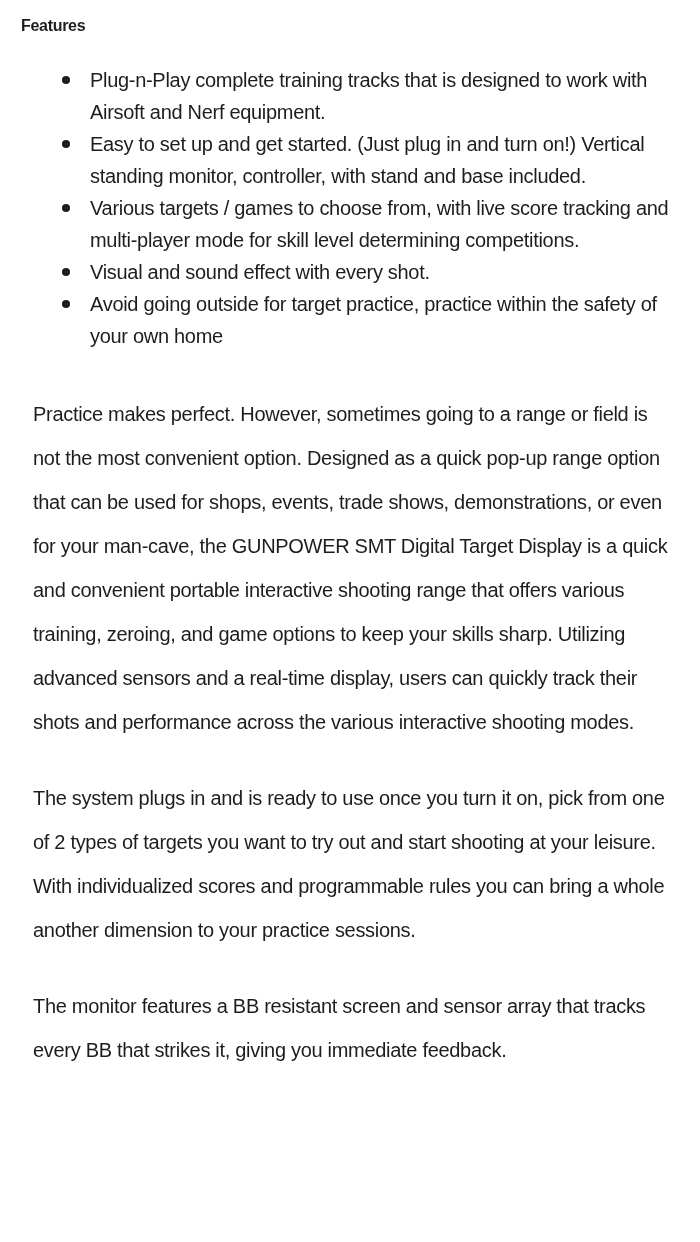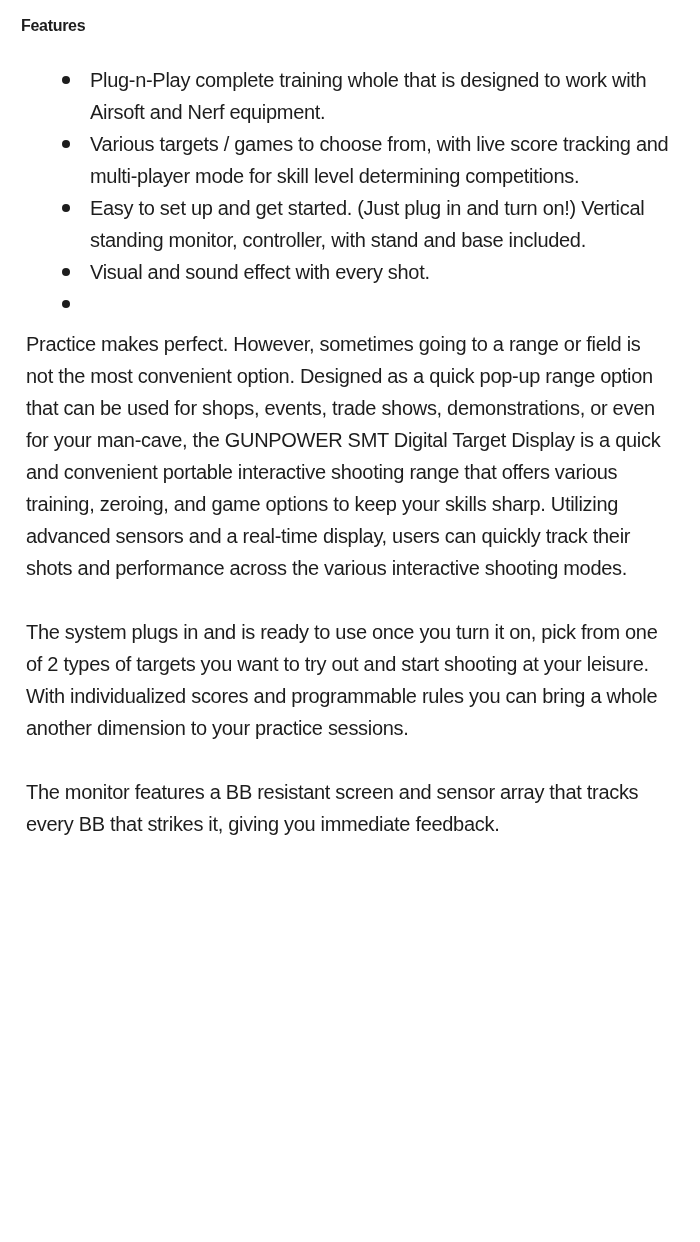--- a/index.html
+++ b/index.html
@@ -43,48 +43,49 @@
     top: 12px;
     width: 8px;
     height: 8px;
     border-radius: 50%;
     background: #1d1d1d;
     display: inline-block;
   }
 
   .body-paragraph {
     font-size: 20px;
-    line-height: 32px;
-    margin: 0 0 32px 5px;
+    line-height: 44px;
+    margin: 0 0 32px 12px;
   }
 </style>
 </head>
 <body>
 
 <h2 class="section-heading">Features</h2>
 
 <ul class="feature-list">
   <li>
     <span class="dot"></span>
-    <span>Plug-n-Play complete training whole that is designed to work with Airsoft and Nerf equipment.</span>
+    <span>Plug-n-Play complete training tracks that is designed to work with Airsoft and Nerf equipment.</span>
+  </li>
+  <li>
+    <span class="dot"></span>
+    <span>Easy to set up and get started. (Just plug in and turn on!) Vertical standing monitor, controller, with stand and base included.</span>
   </li>
   <li>
     <span class="dot"></span>
     <span>Various targets / games to choose from, with live score tracking and multi-player mode for skill level determining competitions.</span>
   </li>
   <li>
     <span class="dot"></span>
-    <span>Easy to set up and get started. (Just plug in and turn on!) Vertical standing monitor, controller, with stand and base included.</span>
-  </li>
-  <li>
-    <span class="dot"></span>
     <span>Visual and sound effect with every shot.</span>
   </li>
   <li>
     <span class="dot"></span>
+    <span>Avoid going outside for target practice, practice within the safety of your own home</span>
   </li>
 </ul>
 
 <p class="body-paragraph">Practice makes perfect. However, sometimes going to a range or field is not the most convenient option. Designed as a quick pop-up range option that can be used for shops, events, trade shows, demonstrations, or even for your man-cave, the GUNPOWER SMT Digital Target Display is a quick and convenient portable interactive shooting range that offers various training, zeroing, and game options to keep your skills sharp. Utilizing advanced sensors and a real-time display, users can quickly track their shots and performance across the various interactive shooting modes.</p>
 
 <p class="body-paragraph">The system plugs in and is ready to use once you turn it on, pick from one of 2 types of targets you want to try out and start shooting at your leisure. With individualized scores and programmable rules you can bring a whole another dimension to your practice sessions.</p>
 
 <p class="body-paragraph">The monitor features a BB resistant screen and sensor array that tracks every BB that strikes it, giving you immediate feedback.</p>
 
 </body></html>

